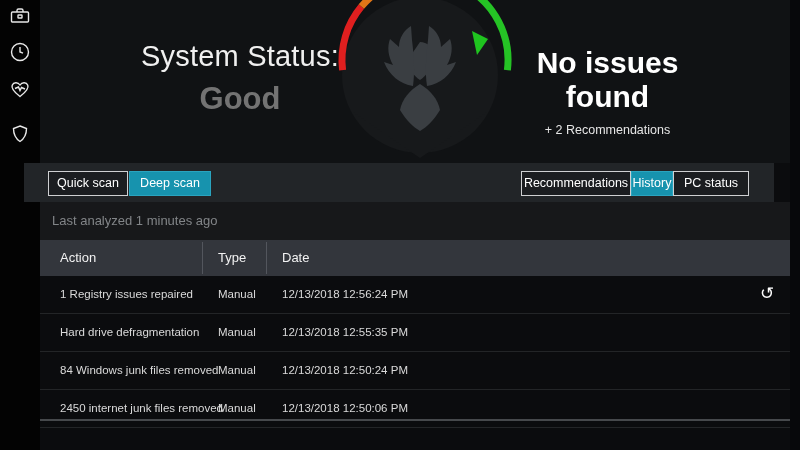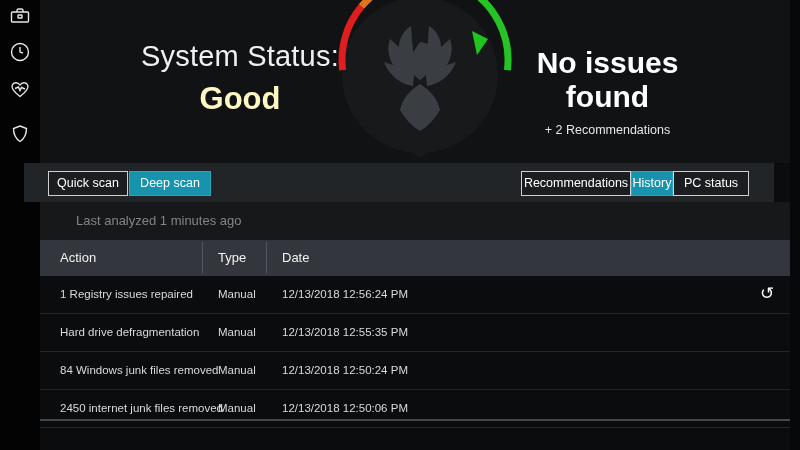--- a/index.html
+++ b/index.html
@@ -9,37 +9,37 @@
   .right-strip{position:absolute;left:790px;top:0;width:10px;height:450px;background:#07080b;}
   
   .sidebar{position:absolute;left:0;top:0;width:40px;height:450px;background:#030303;}
   .side-icon{position:absolute;left:8px;width:24px;height:24px;color:#e8e8e8;}
   .side-icon svg{width:24px;height:24px;display:block;}
   
   .hero{position:absolute;left:40px;top:0;width:750px;height:163px;background:#101214;}
   .gauge{position:absolute;left:280px;top:0;width:200px;height:163px;}
   .status-left{position:absolute;left:55px;top:40px;width:290px;text-align:center;}
   .status-label{font-size:29px;color:#f0f0f0;letter-spacing:0.2px;}
-  .status-value{font-size:31px;font-weight:bold;color:#fef9c3;margin-top:8px;}
+  .status-value{font-size:31px;font-weight:bold;color:#737373;margin-top:8px;}
   .status-right{position:absolute;left:455px;top:46px;width:225px;text-align:center;}
   .summary-title{font-size:30px;font-weight:bold;color:#ffffff;}
   .summary-sub{font-size:12.5px;color:#e6e6e6;margin-top:9px;}
   
   .toolbar{position:absolute;left:24px;top:163px;width:750px;height:39px;background:#222528;}
   .btn{position:absolute;top:8px;height:23px;line-height:22px;text-align:center;
        font-size:12.5px;border:1px solid #cfd0d2;background:#1b1d20;color:#ffffff;cursor:default;}
   .btn.active{background:#1793ae;border-color:#2aa4bf;color:#ffffff;}
   .btn-quick{left:24px;width:78px;}
   .btn-deep{left:105px;width:80px;}
   .btn-reco{left:497px;width:108px;}
   .btn-history{left:607px;width:40px;}
   .btn-pc{left:649px;width:74px;}
   
   .analyzed{position:absolute;left:40px;top:202px;width:750px;height:38px;background:#17181a;
-            color:#828588;font-size:13px;line-height:38px;padding-left:36px;box-sizing:border-box;}
+            color:#828588;font-size:13px;line-height:38px;padding-left:12px;box-sizing:border-box;}
   
   .thead{position:absolute;left:40px;top:240px;width:750px;height:36px;background:#33363c;
          color:#f2f2f2;font-size:13px;}
   .thead .cell{position:absolute;top:0;line-height:36px;}
   .col-action{left:20px;}
   .col-type{left:178px;}
   .col-date{left:242px;}
   .vsep{position:absolute;top:2px;width:1px;height:32px;background:#53565d;}
   .vsep1{left:162px;}
   .vsep2{left:226px;}

